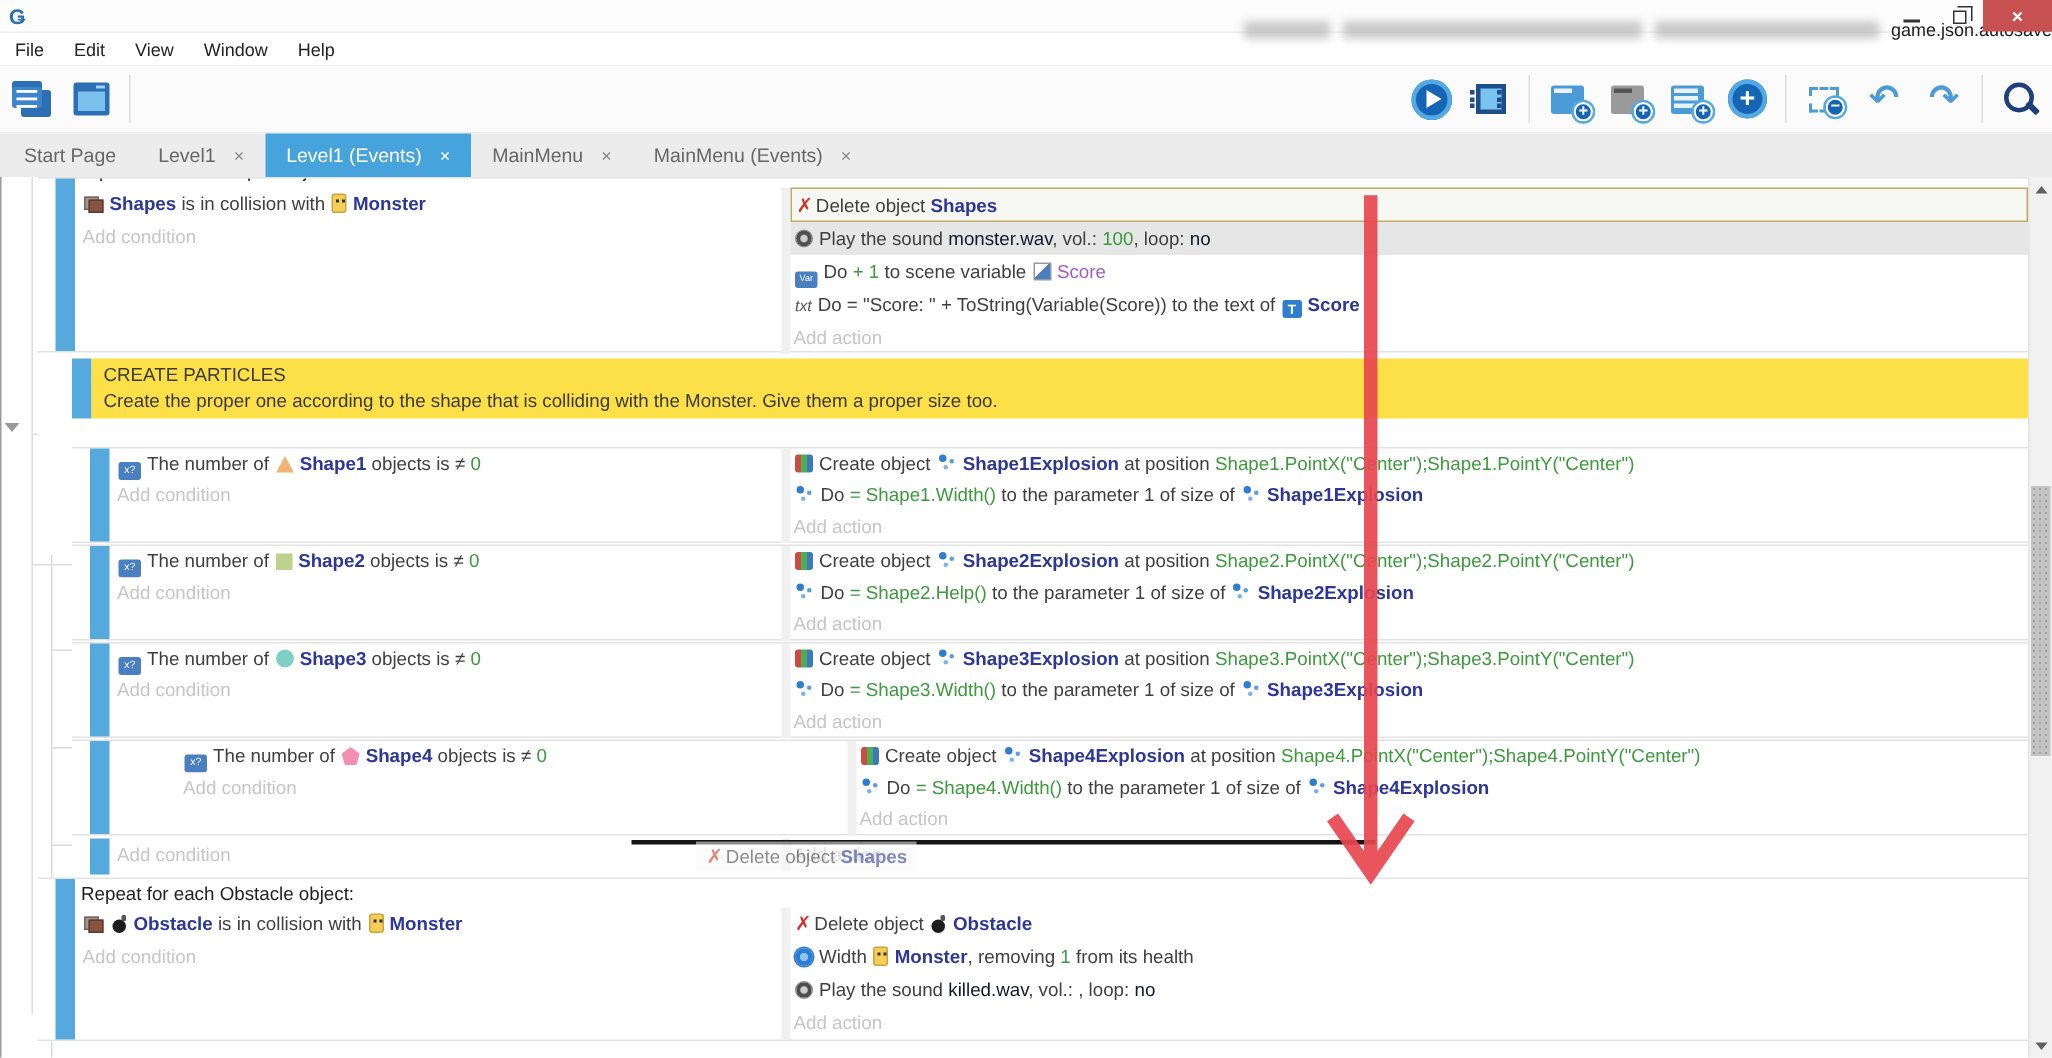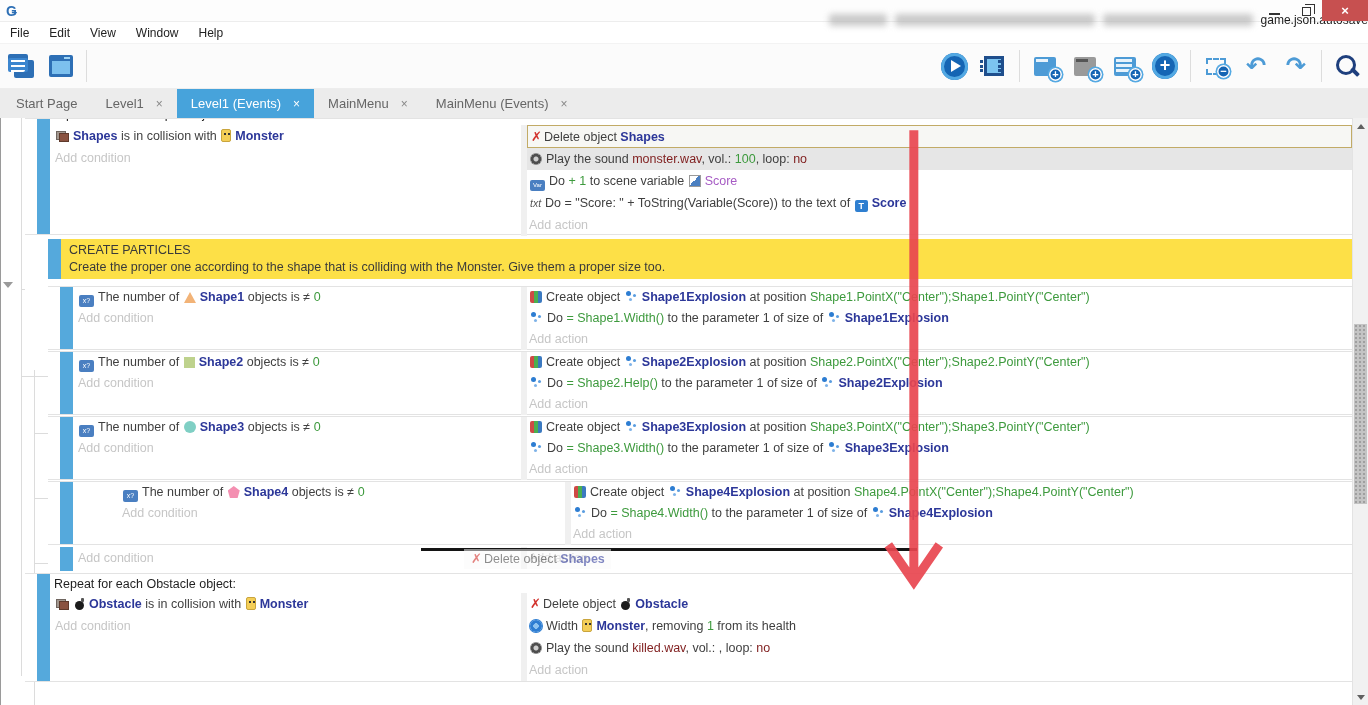--- a/index.html
+++ b/index.html
@@ -84,21 +84,21 @@
   .clip-hdr{height:6px;overflow:hidden;}
   .clip-hdr span{display:block;margin-top:-12px;font-size:12.5px;color:#1f1f1f;}
 
   .erow{height:22px;line-height:22px;font-size:12.5px;color:#3f3f3f;white-space:nowrap;overflow:hidden;padding-left:2px;}
   .erow.sm{height:21px;line-height:21px;}
   .erow.ph{color:#c6c6c6;}
   .erow.sel-border{border:1px solid #c2ab66;background:#f7f7f4;height:23px;line-height:21px;}
   .erow.sel-fill{background:#e6e6e6;}
 
   .t-p{color:#3f3f3f;} .t-o{color:#2c3799;font-weight:bold;} .t-g{color:#3d9a3d;}
-  .t-d{color:#7f1d1d;} .t-pu{color:#a65bc4;}
+  .t-d{color:#0f172a;} .t-pu{color:#a65bc4;}
 
   .icon{display:inline-block;vertical-align:-2px;margin:0 4px 0 1px;}
   .i-collision{width:13px;height:11px;position:relative;}
   .i-collision::before{content:"";position:absolute;left:0;top:0;width:8px;height:7px;background:#a39890;border:1px solid #6f6660;}
   .i-collision::after{content:"";position:absolute;right:0;bottom:0;width:8px;height:7px;background:#8a5240;border:1px solid #5f3a2c;}
   .i-monster{width:10px;height:13px;background:#f4ce57;border:1px solid #c9a53d;border-radius:2px;position:relative;}
   .i-monster::before{content:"";position:absolute;left:2px;top:3px;width:2px;height:2px;background:#333;box-shadow:4px 0 0 #333;}
   .i-delete{vertical-align:0;margin-right:2px;}
   .i-delete::before{content:"✗";color:#d2322d;font-weight:bold;font-size:13px;}
   .i-sound{width:12px;height:12px;border-radius:50%;background:radial-gradient(circle,#cfcfcf 0 2px,#4e4e4e 3px 5px,#8a8a8a 5px);}
@@ -289,21 +289,21 @@
           </div>
         </div>
       </div>
       <div class="comment">
         <div class="ebar"></div>
         <div class="cbody">
           <div>CREATE PARTICLES</div>
           <div>Create the proper one according to the shape that is colliding with the Monster. Give them a proper size too.</div>
         </div>
       </div>
-      <div class="eblock ind1" style="height: 64px; margin-bottom: 1px; margin-top: 7px;">
+      <div class="eblock ind1" style="height: 64px; margin-bottom: 1px; margin-top: 19px;">
         <div class="ebar"></div>
         <div class="econtent">
           <div class="ecols">
             <div class="ccol" style="width: 448px;">
               <div class="erow sm"><span class="icon i-count"></span><span class="t-p">The number of </span><span class="icon i-shape1"></span><span class="t-o">Shape1</span><span class="t-p"> objects is </span><span class="t-p">≠ </span><span class="t-g">0</span></div>
               <div class="erow ph sm">Add condition</div>
             </div>
             <div class="cdiv"></div>
             <div class="acol">
               <div class="erow sm"><span class="icon i-create"></span><span class="t-p">Create object </span><span class="icon i-particle"></span><span class="t-o">Shape1Explosion</span><span class="t-p"> at position </span><span class="t-g">Shape1.PointX("Center");Shape1.PointY("Center")</span></div>

